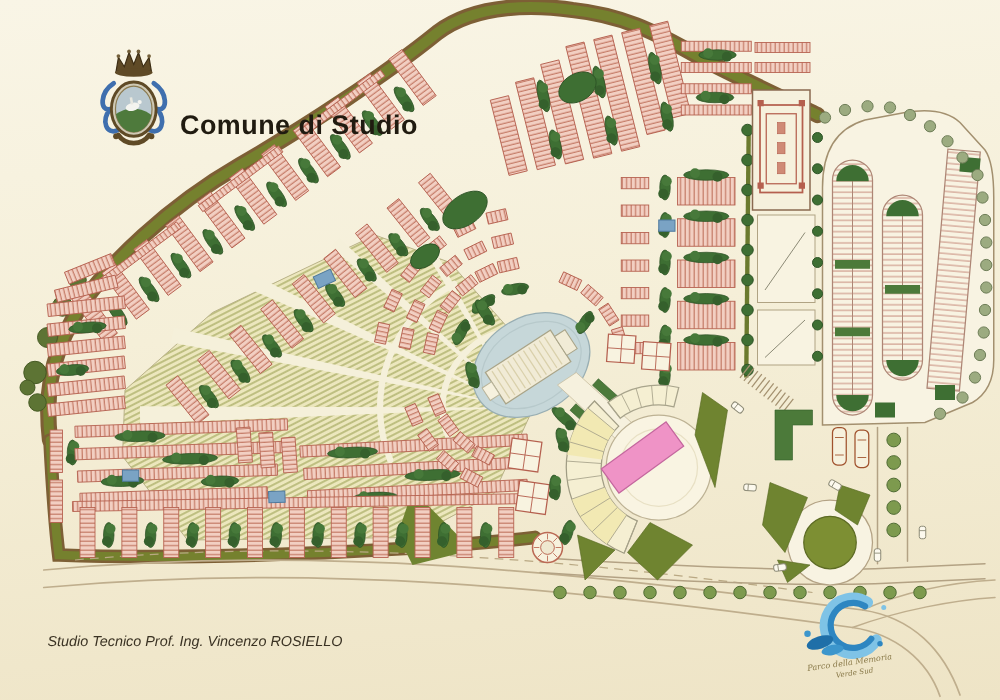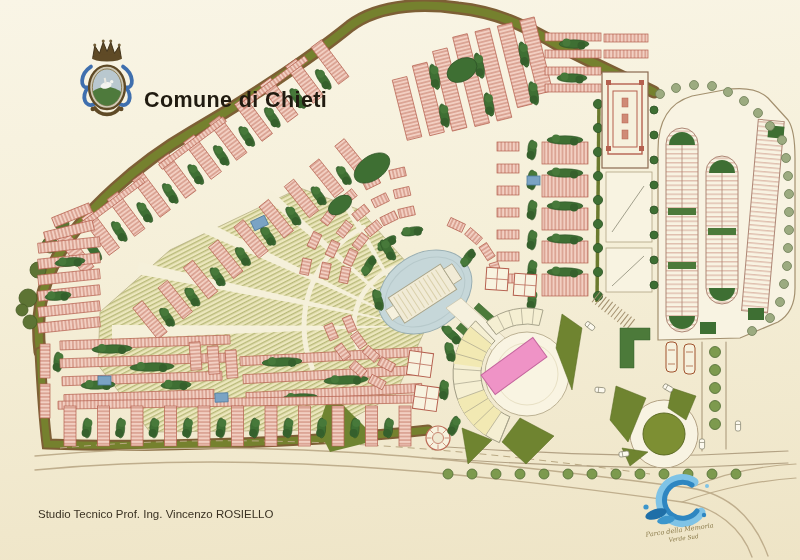--- a/index.html
+++ b/index.html
@@ -3,21 +3,21 @@
 <meta charset="utf-8">
 <style>
   html,body{margin:0;padding:0;background:#cfc6ab;}
   .page{position:relative;width:800px;height:560px;overflow:hidden;
         background:linear-gradient(175deg,#f9f5e6 0%,#f5efd8 45%,#eee4c6 100%);
         font-family:"Liberation Sans",sans-serif;}
   .map{position:absolute;left:0;top:0;width:800px;height:560px;}
   .crest{position:absolute;left:74px;top:26px;width:66px;height:100px;}
   .title{position:absolute;left:144px;top:88px;font-size:21.5px;font-weight:700;
          color:#201b10;letter-spacing:.4px;white-space:nowrap;}
-  .credit{position:absolute;left:38px;top:508px;font-size:11.5px;
+  .credit{position:absolute;left:38px;top:508px;font-style:italic;font-size:11.5px;
           color:#3a3223;white-space:nowrap;}
   .logo{position:absolute;left:632px;top:470px;width:100px;height:80px;}
   .logo text{font-family:"DejaVu Serif",serif;font-style:italic;fill:#8a7a4a;}
 </style>
 </head>
 <body>
 
 <div class="page">
 
   <svg class="map" viewBox="0 0 800 560">
@@ -775,21 +775,21 @@
       <ellipse cx="35" cy="62" rx="15.5" ry="19.5" fill="#b9c8cf" stroke="#8a7a50" stroke-width="1"></ellipse>
       <g clip-path="url(#ov)">
         <path d="M18,68 C27,59 44,60 52,69 L52,84 L18,84 Z" fill="#4e7a3c"></path>
         <ellipse cx="34" cy="60" rx="6" ry="3.4" fill="#f4f4ef" transform="rotate(-14 34 60)"></ellipse>
         <circle cx="40" cy="56" r="1.8" fill="#f4f4ef"></circle>
         <rect x="32" y="52" width="2.2" height="6" fill="#e8e8e0" transform="rotate(-10 33 55)"></rect>
       </g>
     </g>
   </svg>
 
-  <div class="title">Comune di Chieti</div>
+  <div class="title">Comune di Studio</div>
   <div class="credit">Studio Tecnico Prof. Ing. Vincenzo ROSIELLO</div>
 
   <svg class="logo" viewBox="0 0 100 80">
     <path d="M62,12 A22,22 0 1 0 69,42" fill="none" stroke="#7fc3e6" stroke-width="9" stroke-linecap="round"></path>
     <path d="M60,15 A18,18 0 1 0 65,41" fill="none" stroke="#2e86c1" stroke-width="5" stroke-linecap="round"></path>
     <ellipse cx="24" cy="44" rx="11" ry="5" fill="#1f6fa8" transform="rotate(-18 24 44)"></ellipse>
     <ellipse cx="34" cy="50" rx="9" ry="4" fill="#3c96cc" transform="rotate(-12 34 50)"></ellipse>
     <circle cx="14" cy="37" r="2.6" fill="#3c96cc"></circle>
     <circle cx="75" cy="16" r="2" fill="#7fc3e6"></circle>
     <circle cx="72" cy="45" r="2.2" fill="#2e86c1"></circle>

